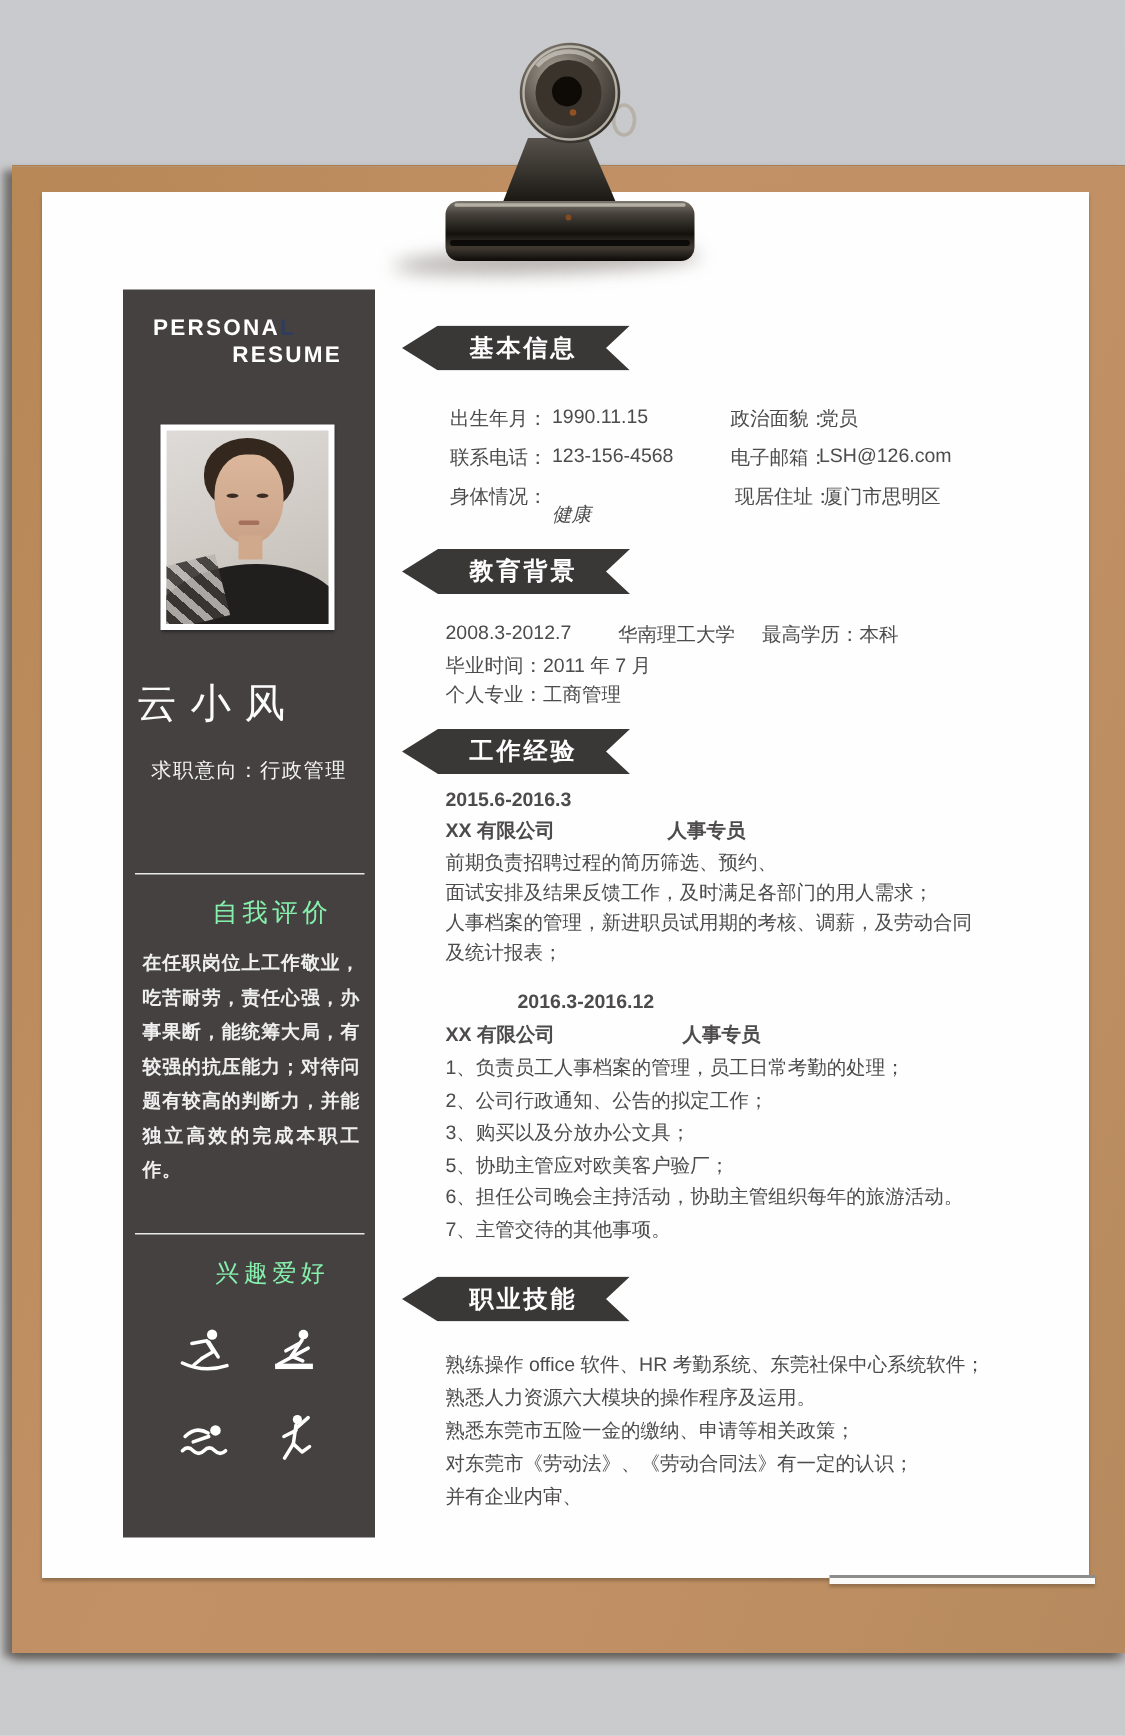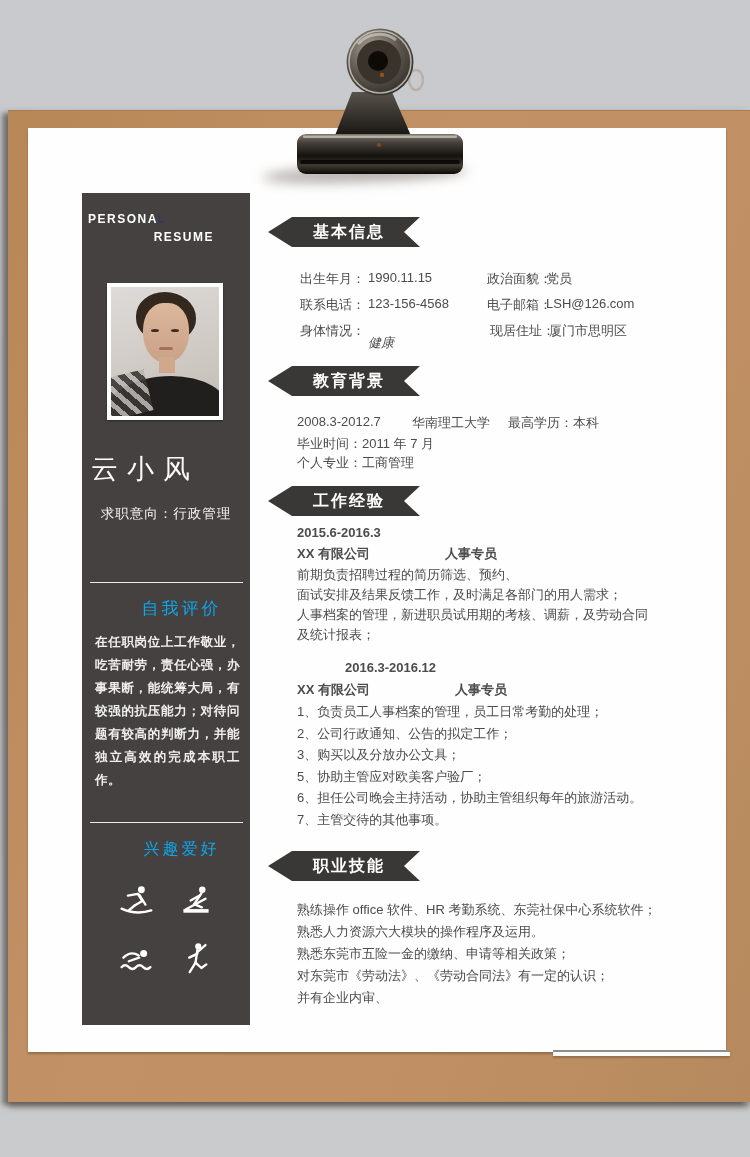--- a/index.html
+++ b/index.html
@@ -17,22 +17,22 @@
 
   
   .paper { position:absolute; left:28px; top:128px; width:698px; height:924px;
            background:#fefefe; box-shadow:0 2px 2px rgba(92,70,48,.45); }
   .paper-lip { position:absolute; left:553px; top:1050px; width:177px; height:6px;
            background:#fbfbfa; border-top:2px solid #8d8d8b; box-shadow:0 2px 2px rgba(92,70,48,.4); }
 
   
   .sidebar { position:absolute; left:82px; top:193px; width:168px; height:832px;
              background:#454141; color:#fff; }
-  .brand { position:absolute; top:17px; left:6px; width:128px; font-weight:bold;
-           font-size:12px; letter-spacing:1.5px; line-height:18px; }
+  .brand { position:absolute; top:17px; left:20px; width:128px; font-weight:bold;
+           font-size:15px; letter-spacing:1.5px; line-height:18px; }
   .brand .accent { color:#2e3c5e; }
   .brand .line2 { text-align:right; padding-right:2px; }
   .photo { position:absolute; left:25px; top:90px; width:116px; height:137px;
            background:#fff; padding:4px; box-shadow:0 1px 2px rgba(0,0,0,.4); }
   .photo-inner { position:relative; width:100%; height:100%; overflow:hidden;
            background:linear-gradient(160deg,#dedbd8 0%,#d0cac5 55%,#c2bcb6 100%); }
   .p-hair { position:absolute; top:5px; left:25px; width:60px; height:50px; background:#33271e;
             border-radius:48% 52% 45% 48%; }
   .p-face { position:absolute; top:16px; left:32px; width:46px; height:60px;
             background:linear-gradient(#dcb79c,#c9a186); border-radius:46% 46% 52% 52%; }
@@ -41,21 +41,21 @@
   .p-neck { position:absolute; top:70px; left:48px; width:16px; height:16px; background:#d0a98d; }
   .p-shirt { position:absolute; bottom:-8px; left:-10px; right:-10px; height:48px; background:#211f1e;
              border-radius:55% 45% 0 0 / 90% 70% 0 0; }
   .p-stripe { position:absolute; bottom:0; left:-6px; width:44px; height:42px; transform:rotate(-14deg);
              background:repeating-linear-gradient(55deg,#b9b5b1 0 5px,#3a3735 5px 11px); opacity:.9; }
   .name { position:absolute; top:258px; left:0; width:100%; text-align:left;
           font-size:27px; font-weight:400; letter-spacing:9px; padding-left:9px; color:#fbfbfb; }
   .objective { position:absolute; top:312px; left:0; width:100%; text-align:center;
           font-size:13.5px; letter-spacing:1px; color:#f3f3f3; }
   .sb-divider { position:absolute; left:8px; right:7px; height:1px; background:#e9e8e8; }
-  .sb-title { position:absolute; left:0; width:100%; text-align:center; letter-spacing:3px; color:#0ea5e9;padding-left:31px; }
+  .sb-title { position:absolute; left:0; width:100%; text-align:center; letter-spacing:3px; color:#86efac;padding-left:31px; }
   .eval-text { position:absolute; top:438px; left:13px; right:10px; font-size:12.5px;
           line-height:23px; font-weight:600; color:#f0efef; letter-spacing:.5px; text-align:justify; }
   .hobbies { position:absolute; top:690px; left:24px; right:24px; display:grid;
           grid-template-columns:1fr 1fr; row-gap:22px; justify-items:center; }
   .hobby-icon { width:36px; height:36px; }
   .hobby-icon path, .hobby-icon line { stroke:#fff; stroke-width:2.6; fill:none; stroke-linecap:round; stroke-linejoin:round; }
   .hobby-icon circle, .hobby-icon rect { fill:#fff; stroke:none; }
 
   
   .content { position:absolute; left:268px; top:0; width:462px; height:100%;

